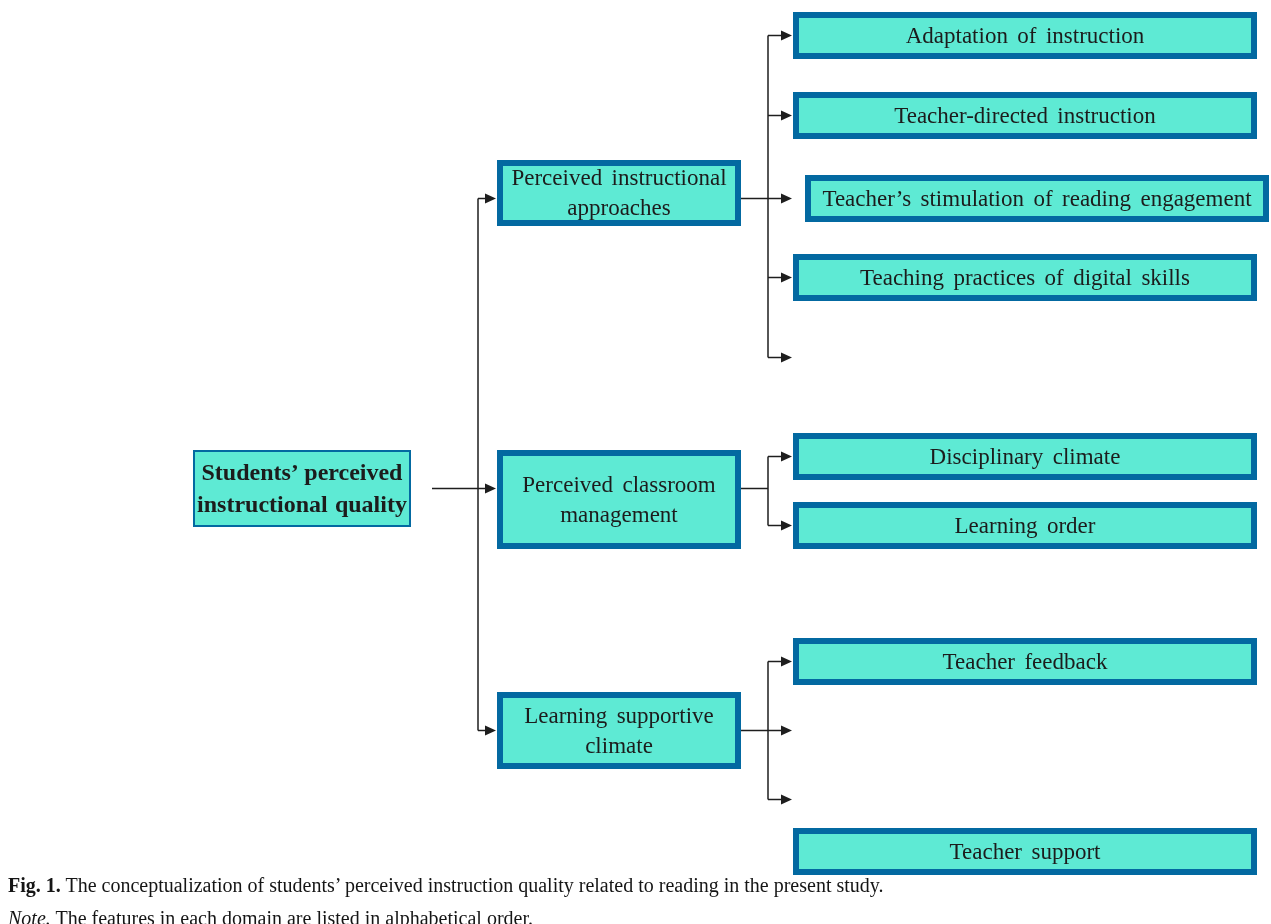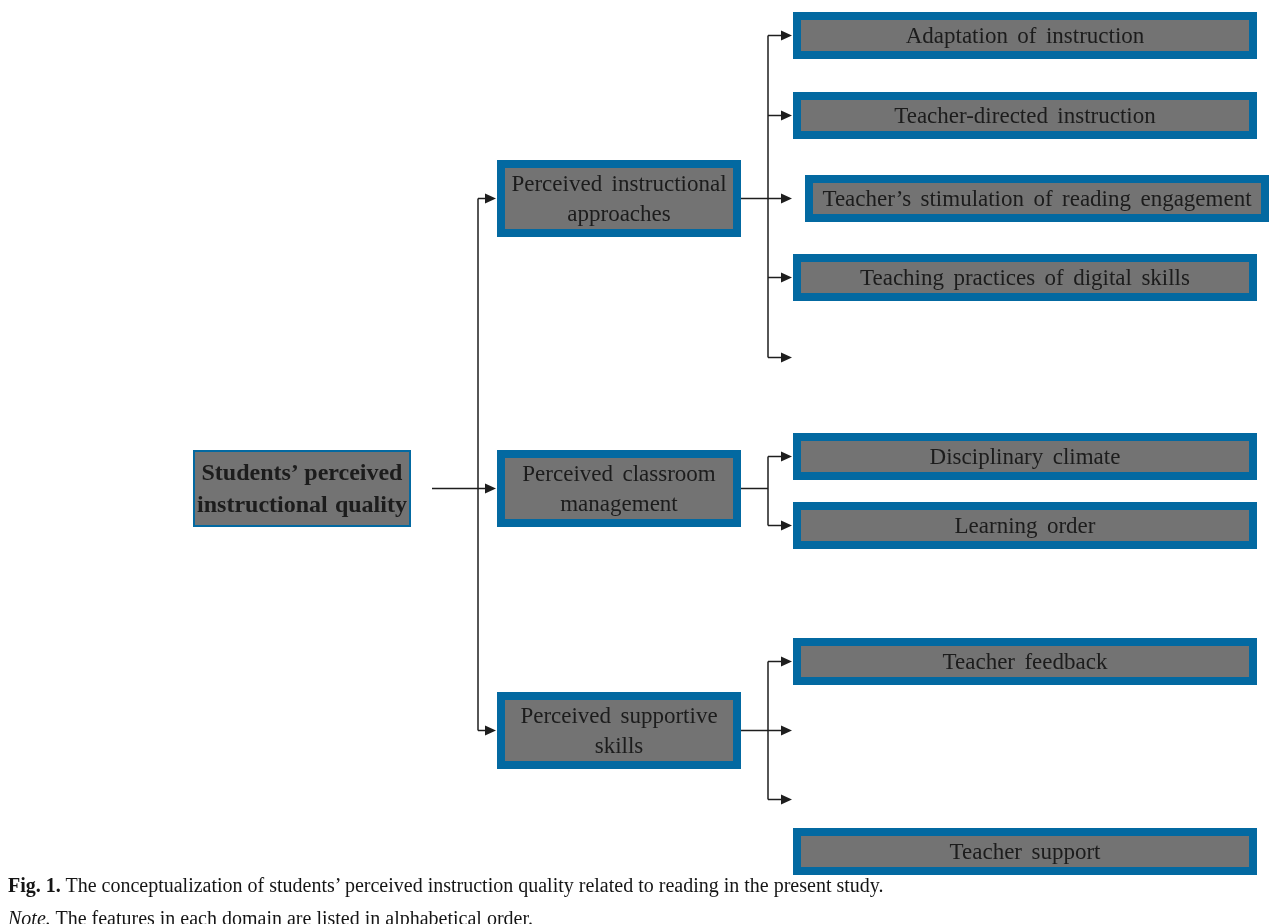--- a/index.html
+++ b/index.html
@@ -16,43 +16,43 @@
     overflow: hidden;
   }
   svg.wires {
     position: absolute;
     left: 0; top: 0;
     width: 1271px; height: 924px;
   }
   .box {
     position: absolute;
     box-sizing: border-box;
-    background: #737373;
-    border: 8px solid #0369a1;
+    background: #5eead4;
+    border: 6px solid #0369a1;
     display: flex;
     align-items: center;
     justify-content: center;
     text-align: center;
     color: #1c1c1c;
     font-size: 23px;
     line-height: 1.3;
     word-spacing: 0.16em;
     padding: 2px 0;
   }
   .box.root {
     border-width: 2.5px;
     font-weight: bold;
     font-size: 24px;
     word-spacing: 0.05em;
   }
   
   #b-root { left: 193px; top: 450px; width: 218px; height: 77px; }
   
-  #b-g0 { left: 497px; top: 160px; width: 244px; height: 77px; }
-  #b-g1 { left: 497px; top: 450px; width: 244px; height: 77px; }
+  #b-g0 { left: 497px; top: 160px; width: 244px; height: 66px; }
+  #b-g1 { left: 497px; top: 450px; width: 244px; height: 99px; }
   #b-g2 { left: 497px; top: 692px; width: 244px; height: 77px; }
   
   .leaf { left: 793px; width: 464px; height: 47px; }
   #b-l0 { top: 12px; }
   #b-l1 { top: 92px; }
   #b-l2 { top: 175px; margin-left: 12px; }
   #b-l3 { top: 254px; }
   #b-l4 { top: 334px; }
   #b-l5 { top: 433px; }
   #b-l6 { top: 502px; }
@@ -126,21 +126,21 @@
       <polygon points="792,661.5 781,656.5 781,666.5" fill="#1e1e1e" stroke="none"></polygon>
       <polygon points="792,730.5 781,725.5 781,735.5" fill="#1e1e1e" stroke="none"></polygon>
       <polygon points="792,799.5 781,794.5 781,804.5" fill="#1e1e1e" stroke="none"></polygon>
     </g>
   </svg>
 
   <div class="box root" id="b-root">Students’ perceived instructional quality</div>
 
   <div class="box" id="b-g0">Perceived instructional approaches</div>
   <div class="box" id="b-g1">Perceived classroom management</div>
-  <div class="box" id="b-g2">Perceived supportive skills</div>
+  <div class="box" id="b-g2">Learning supportive climate</div>
 
   <div class="box leaf" id="b-l0">Adaptation of instruction</div>
   <div class="box leaf" id="b-l1">Teacher-directed instruction</div>
   <div class="box leaf" id="b-l2">Teacher’s stimulation of reading engagement</div>
   <div class="box leaf" id="b-l3">Teaching practices of digital skills</div>
   <div class="box leaf" id="b-l5">Disciplinary climate</div>
   <div class="box leaf" id="b-l6">Learning order</div>
   <div class="box leaf" id="b-l7">Teacher feedback</div>
   <div class="box leaf" id="b-l9">Teacher support</div>
 

